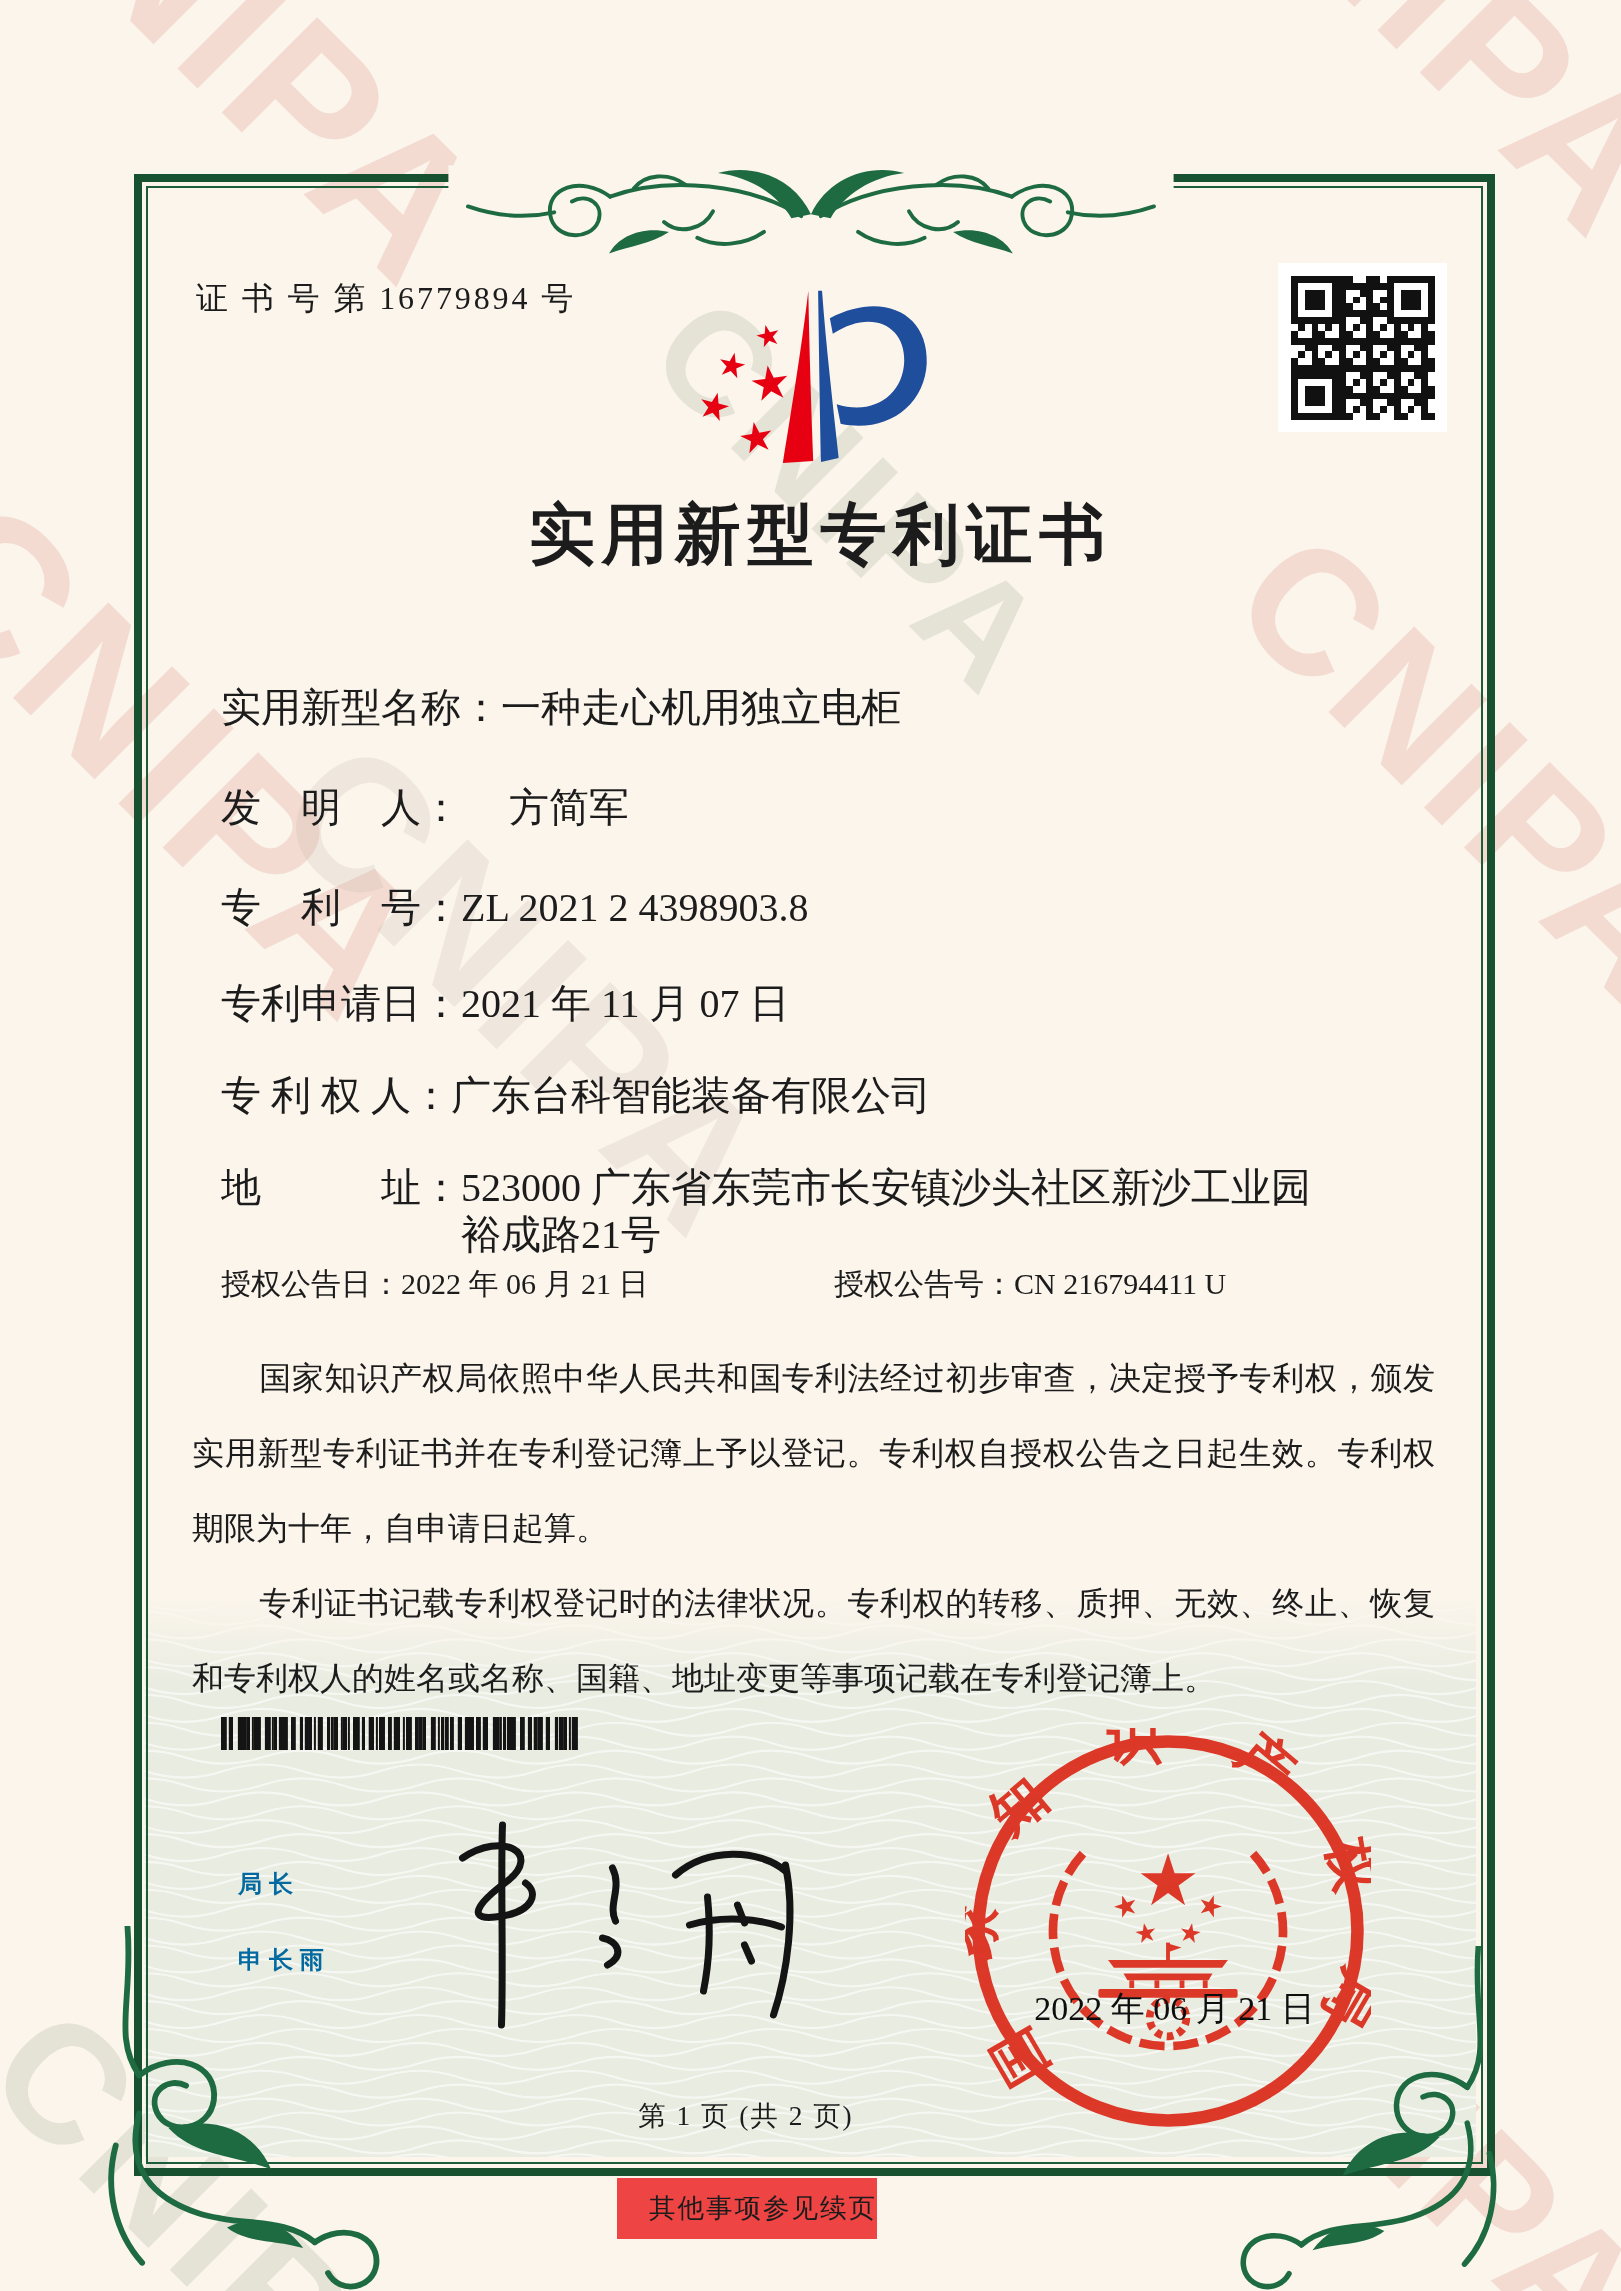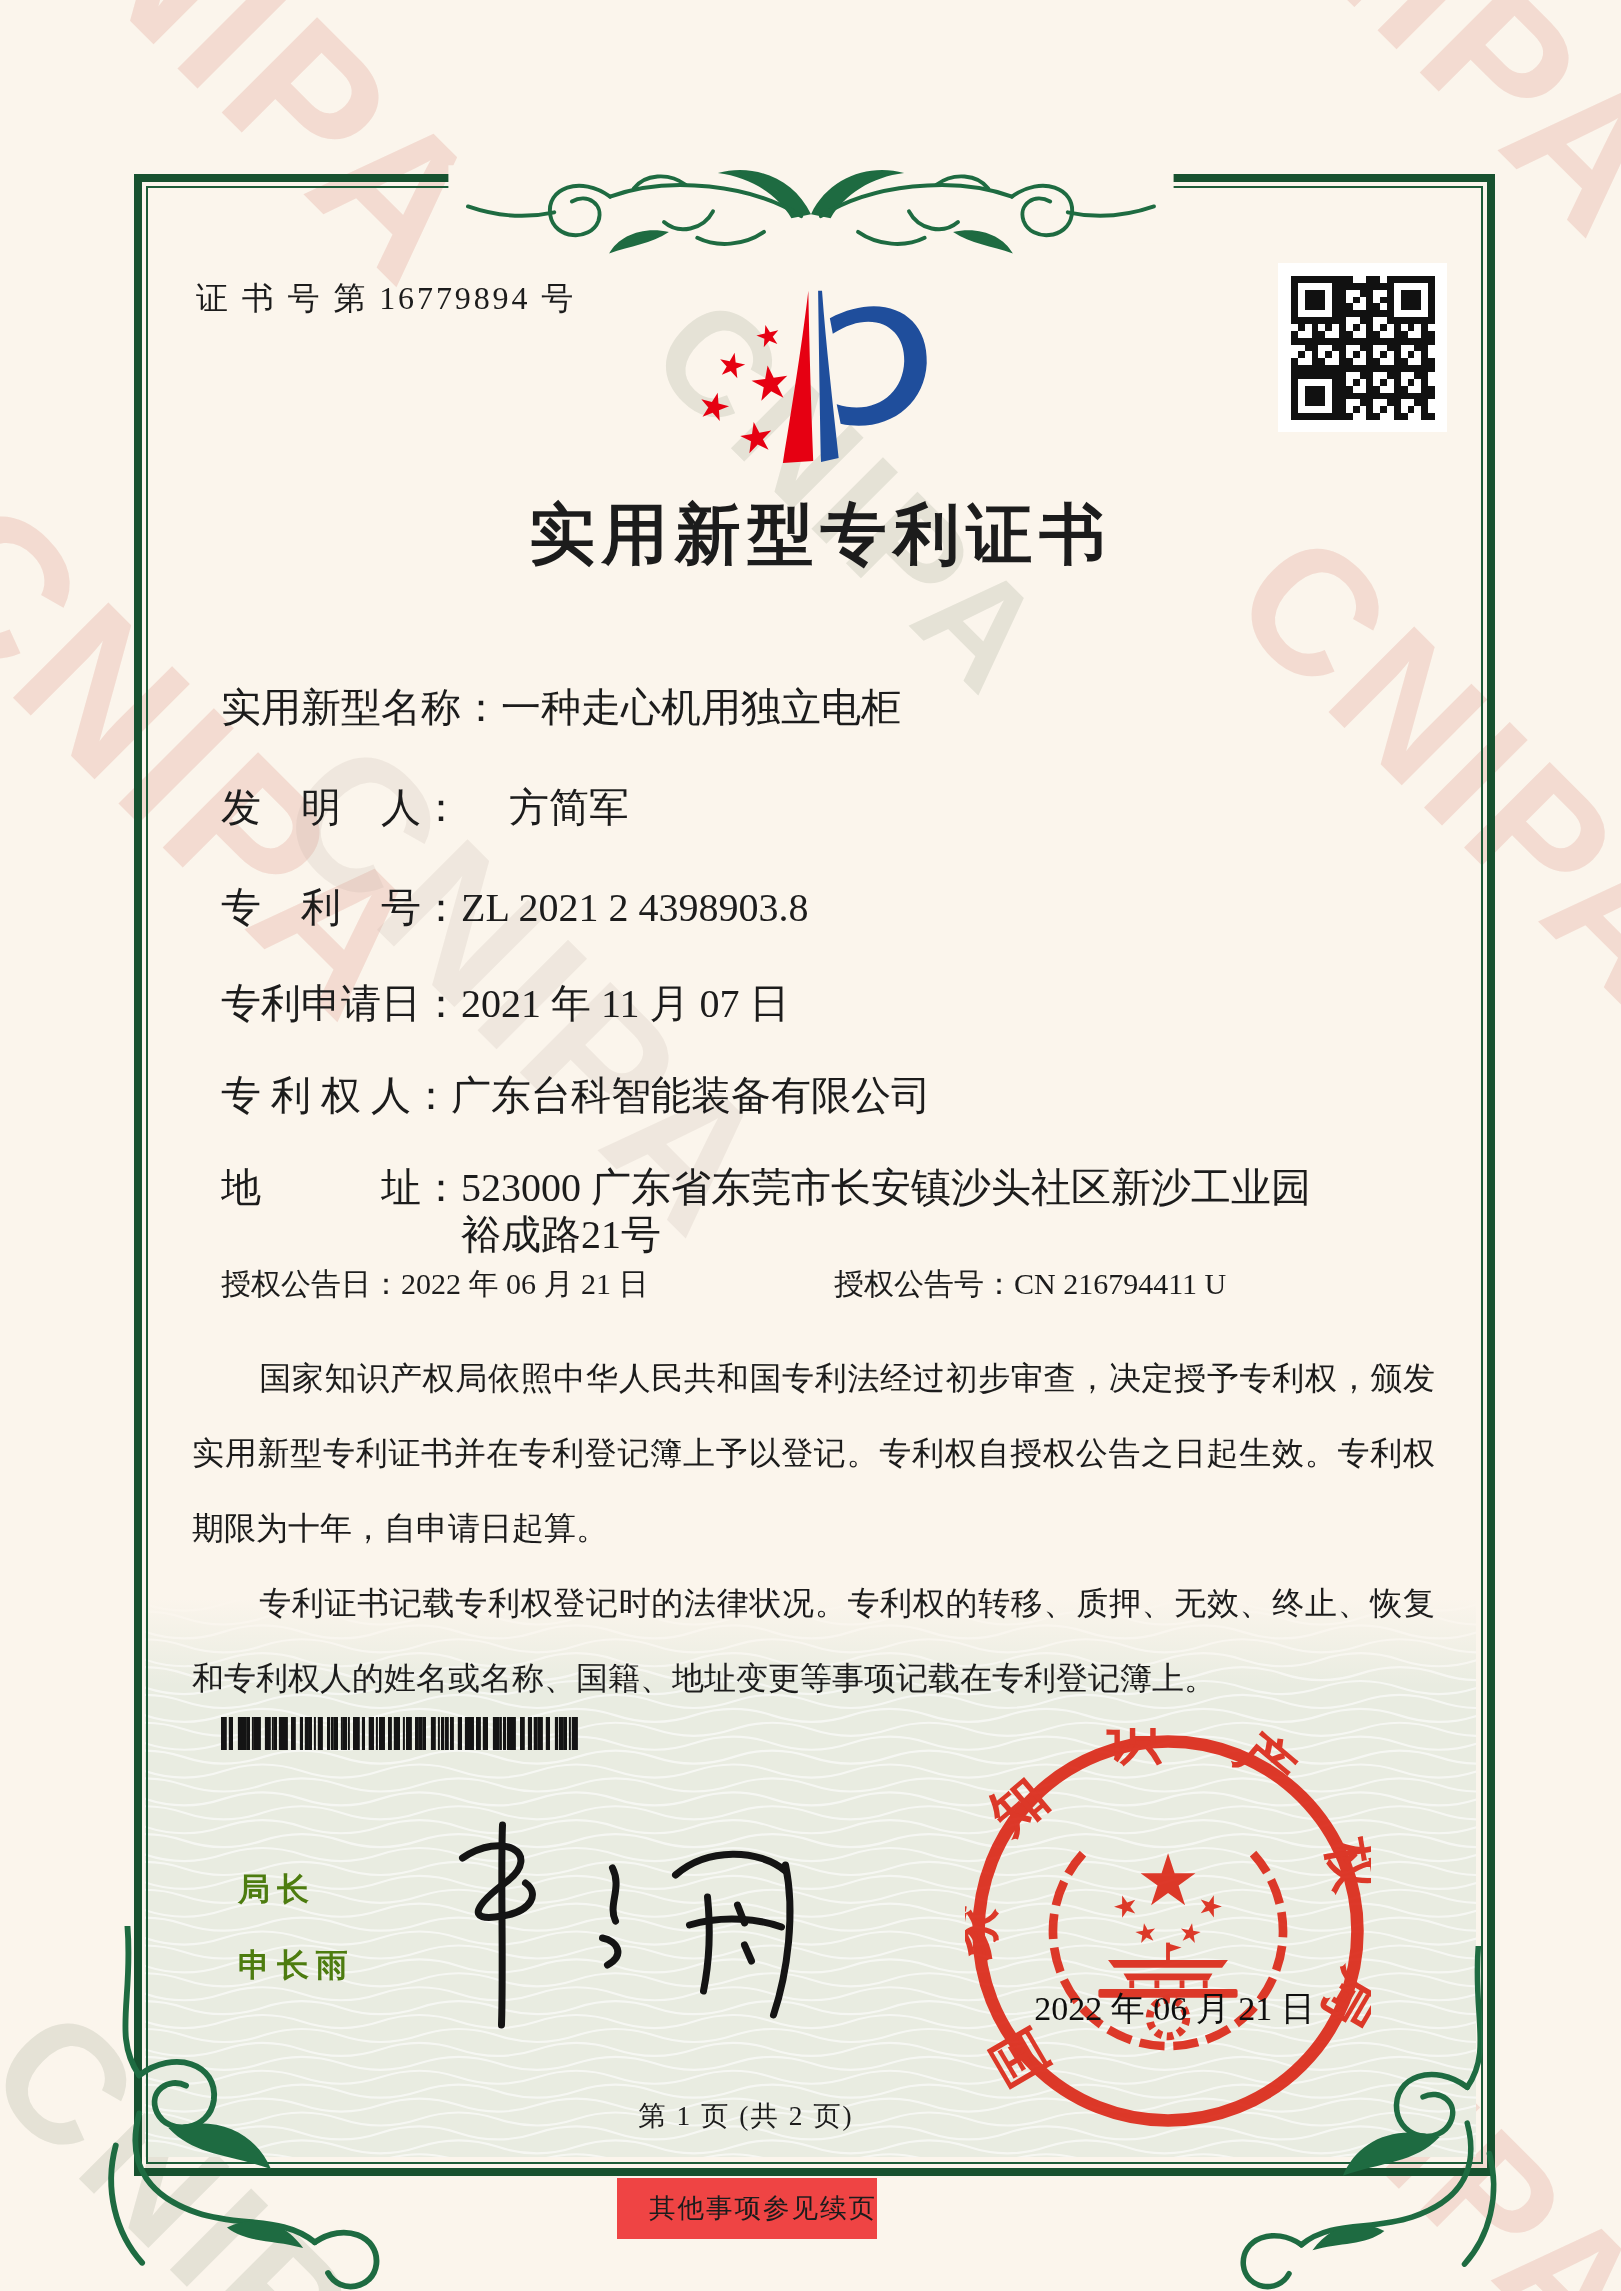--- a/index.html
+++ b/index.html
@@ -44,21 +44,21 @@
   #paragraphs p{margin:0;text-indent:2.1em;text-align:justify;}
 
   #barcode{left:221px;top:1717px;width:361px;height:33px;
      background-image:
        repeating-linear-gradient(90deg,#141414 0 2.9px,rgba(0,0,0,0) 2.9px 8.8px),
        repeating-linear-gradient(90deg,#141414 0 2px,rgba(0,0,0,0) 2px 6.9px),
        repeating-linear-gradient(90deg,#141414 0 3.9px,rgba(0,0,0,0) 3.9px 12.7px);
      background-position:0 0,2.9px 0,7.8px 0;}
 
   .signer{left:238px;font-family:"Liberation Sans","DejaVu Sans",sans-serif;
-          font-weight:600;font-size:32px;letter-spacing:6.9px;color:#4d7c0f;}
+          font-weight:600;font-size:24px;letter-spacing:6.9px;color:#0369a1;}
   #signer-title{top:1868px;}
   #signer-name{top:1944px;}
 
   #signature{left:407px;top:1813px;}
   #signature path{fill:none;stroke:#141414;stroke-width:7;stroke-linecap:round;}
 
   #seal{left:965px;top:1728px;}
   .seal-text{font-size:56px;font-weight:bold;letter-spacing:70px;fill:#dc2b1b;
              font-family:"Liberation Serif","DejaVu Serif",serif;}
   #seal-date{left:1008px;top:1986px;width:333px;text-align:center;font-size:34px;color:#0e0e0e;}

